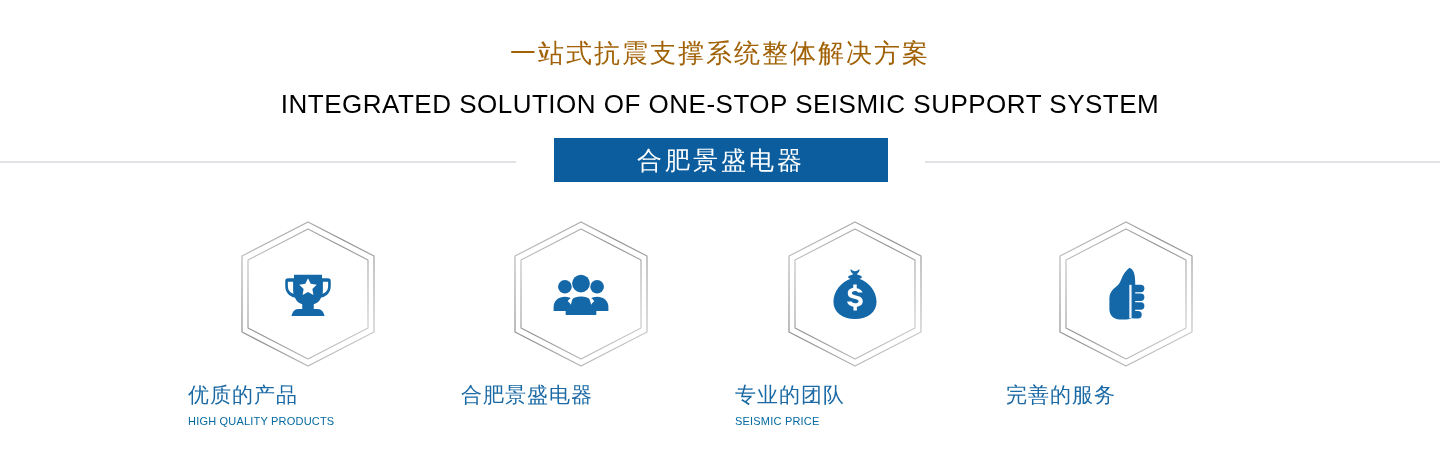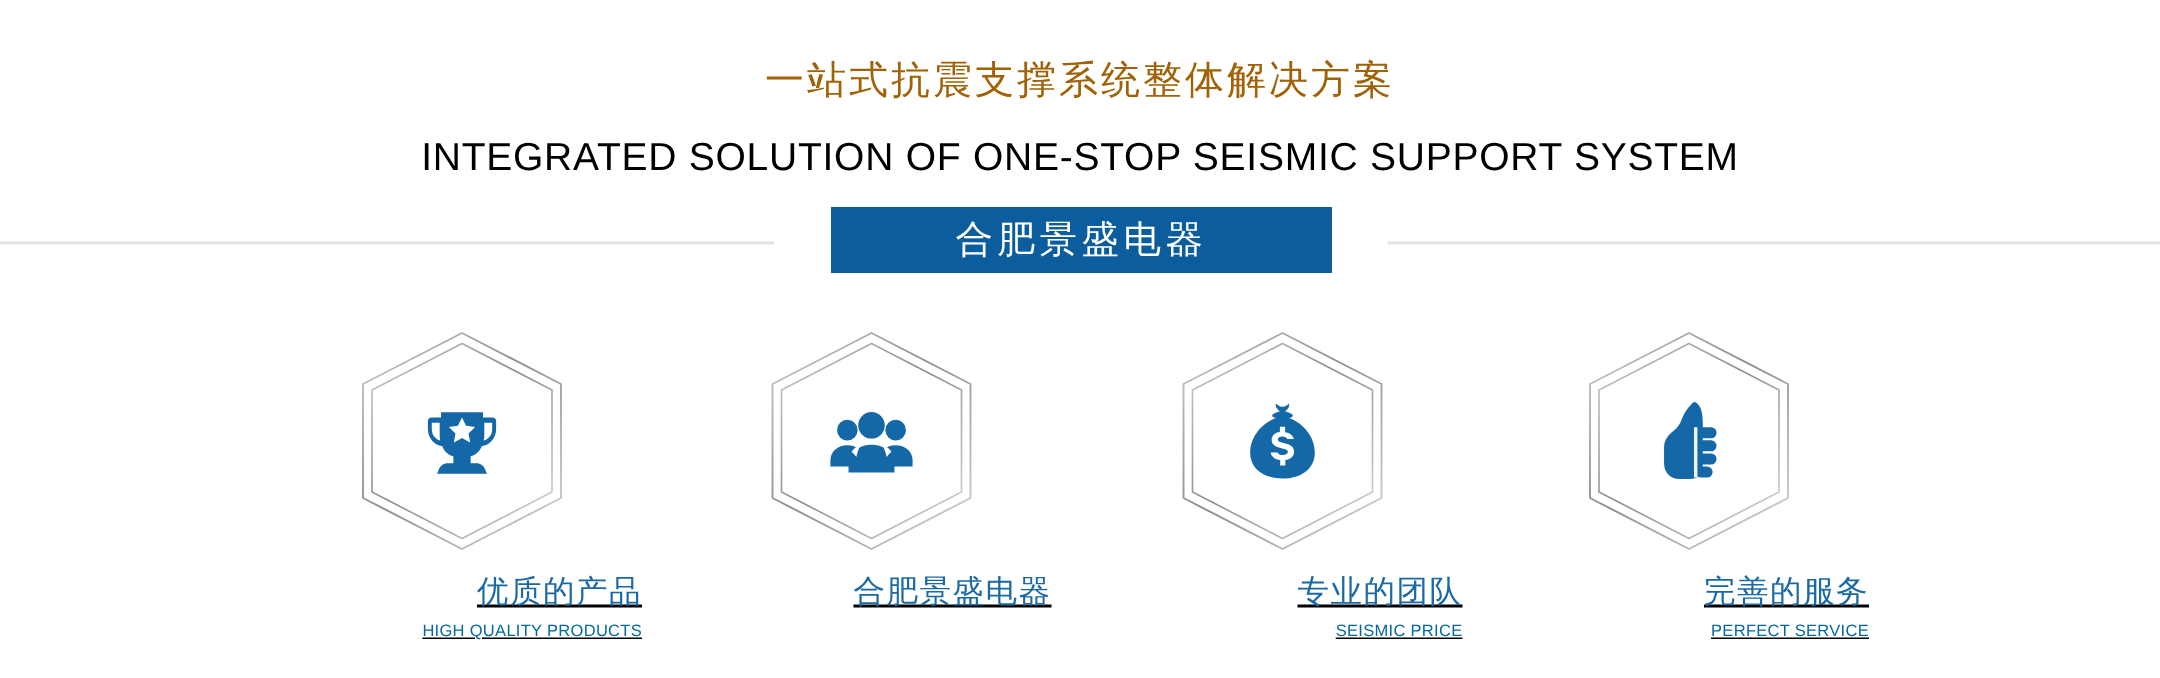--- a/index.html
+++ b/index.html
@@ -101,22 +101,21 @@
     top: 216px;
     left: 0;
     width: 1440px;
     height: 220px;
   }
 
   .feature {
     position: absolute;
     top: 0;
     width: 240px;
-    text-align: right;
-    text-decoration: underline;
+    text-align: left;
   }
   .feature-0 { left: 188px; }
   .feature-1 { left: 461px; }
   .feature-2 { left: 735px; }
   .feature-3 { left: 1006px; }
 
   .hex-wrap {
     position: relative;
     width: 240px;
     height: 156px;
@@ -276,17 +275,16 @@
             <path d="M30 2 c-4 3-7.5 8-9.5 13.5 -1.4 3.9-3.4 6.6-6.2 8.6 C9.8 27.4 7 31.6 7 36.8 v12.4 C7 56 11.8 61 18.5 61 h8 c6 0 10-3.2 10-8 V18 c0-9-2-14.5-6.5-16 z"></path>
             <rect x="31" y="21.5" width="16" height="8.4" rx="4.2"></rect>
             <rect x="31" y="31.5" width="16" height="8.4" rx="4.2"></rect>
             <rect x="31" y="41.5" width="16" height="8.4" rx="4.2"></rect>
             <rect x="31" y="51.5" width="13" height="8.4" rx="4.2"></rect>
             <path d="M29.8 21.5 h2.6 v38.4 h-2.6 z" fill="#ffffff" opacity="0.95"></path>
           </svg>
         </div>
       </div>
       <div class="label-cn">完善的服务</div>
-      <div class="label-en">PERFECT SERVICE</div>
     </div>
 
   </div>
 </div>
 
 </body></html>

